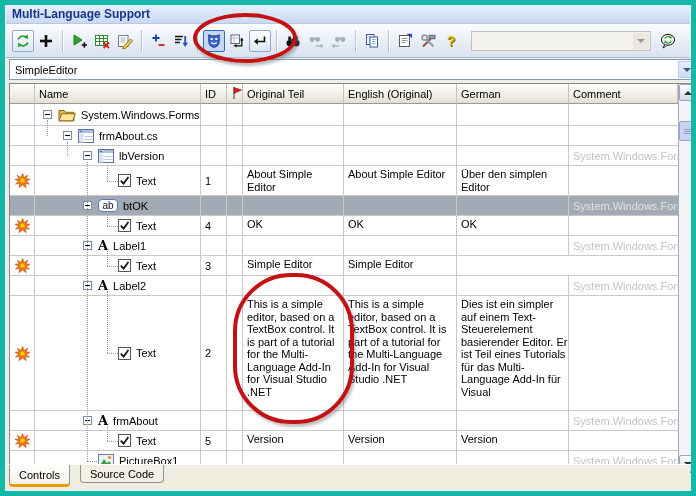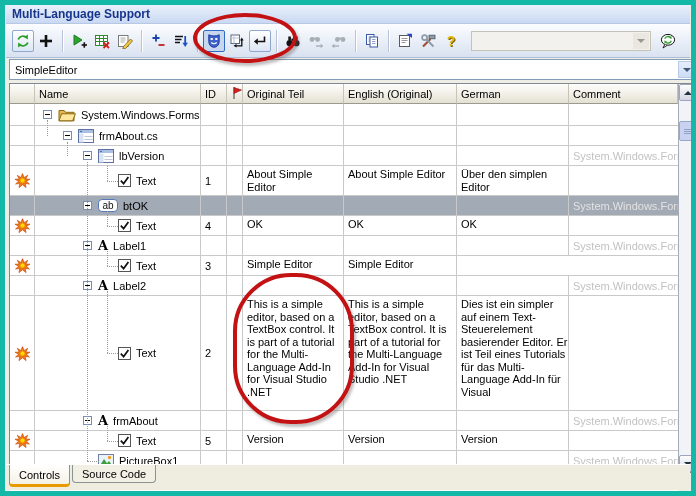--- a/index.html
+++ b/index.html
@@ -125,21 +125,21 @@
     background:repeating-linear-gradient(180deg,#8FA0C4 0 1px,transparent 1px 2px);
   }
   
   .tabbar{
     position:absolute;left:1px;right:1px;bottom:1px;height:26px;
     background:#EFEDE0;border-top:1px solid #FFFFFF;display:flex;align-items:flex-start;
     padding-left:3px;
   }
   .tab{
     border:1px solid #8C9393;border-top:none;border-radius:0 0 4px 4px;
-    padding:0 9px;display:flex;align-items:center;margin-right:2px;
+    padding:0 9px;display:flex;align-items:center;margin-right:10px;
   }
   .tab.active{
     height:22px;background:linear-gradient(180deg,#FFFFFF,#F4F1E6);
     border-bottom:3px solid #E89A00;
   }
   .tab.inactive{height:18px;background:#F2EFE4;}
   
   .annot{position:absolute;border:4px solid #C31214;pointer-events:none;z-index:50;
          box-shadow:2px 3px 3px rgba(110,110,110,0.45);}
   .annot.circle1{left:188px;top:8px;width:104px;height:50px;border-radius:50%;}

